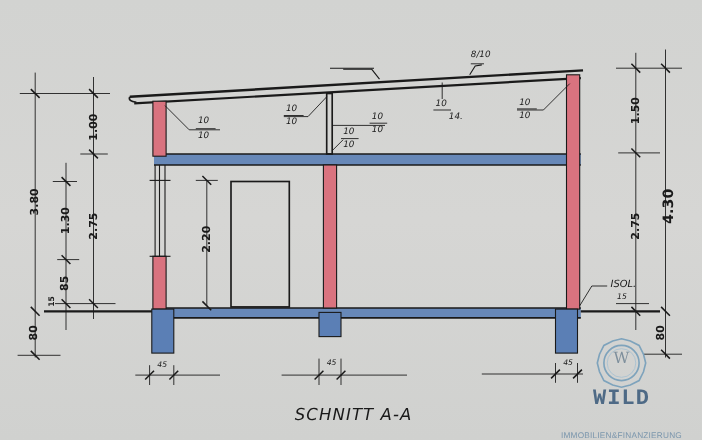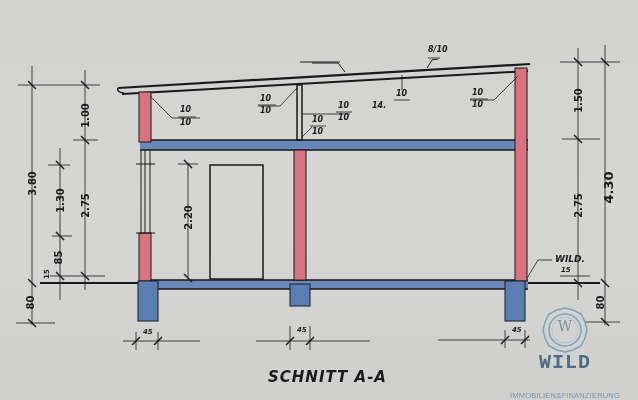--- a/index.html
+++ b/index.html
@@ -1,19 +1,19 @@
 <!DOCTYPE html>
 <html><head>
 <meta charset="utf-8">
 <style>
   html,body{margin:0;padding:0;}
   body{width:638px;height:400px;overflow:hidden;background:#d4d4d2;font-family:"DejaVu Sans",sans-serif;}
   .sheet{position:relative;width:638px;height:400px;background:linear-gradient(180deg,#d2d3d1 0%,#d6d6d4 50%,#d0d1cf 100%);}
   svg{position:absolute;left:0;top:0;}
-  .label{position:absolute;color:#1a1a1a;font-style:italic;white-space:nowrap;font-weight:bold;}
+  .label{position:absolute;color:#1a1a1a;font-style:italic;white-space:nowrap;}
   .vert{position:absolute;transform:rotate(-90deg);transform-origin:center;color:#1a1a1a;font-size:10px;font-weight:bold;white-space:nowrap;}
   .logo{position:absolute;left:525px;top:305px;width:100px;height:90px;text-align:center;}
   .logo-name{position:absolute;left:0;top:46px;width:100%;font-family:Liberation Mono, monospace;font-weight:bold;font-size:20px;color:#4e6a86;letter-spacing:1px;}
   .logo-sub{position:absolute;left:-10px;top:86px;width:120px;font-family:Liberation Sans, sans-serif;font-size:7.5px;color:#7b96ad;letter-spacing:0.2px;}
 </style>
 </head>
 <body>
 
 <div class="sheet">
 <svg width="638" height="400" viewBox="0 0 638 400">
@@ -162,41 +162,41 @@
 
 <div class="label" style="left:180px;top:105px;font-size:8px;">10</div>
 <div class="label" style="left:180px;top:118px;font-size:8px;">10</div>
 <div class="label" style="left:260px;top:94px;font-size:8px;">10</div>
 <div class="label" style="left:260px;top:106px;font-size:8px;">10</div>
 <div class="label" style="left:338px;top:101px;font-size:8px;">10</div>
 <div class="label" style="left:338px;top:113px;font-size:8px;">10</div>
 <div class="label" style="left:312px;top:115px;font-size:8px;">10</div>
 <div class="label" style="left:312px;top:127px;font-size:8px;">10</div>
 <div class="label" style="left:396px;top:89px;font-size:8px;">10</div>
-<div class="label" style="left:372px;top:101px;font-size:8px;">14.</div>
+<div class="label" style="left:408px;top:101px;font-size:8px;">14.</div>
 <div class="label" style="left:472px;top:88px;font-size:8px;">10</div>
 <div class="label" style="left:472px;top:100px;font-size:8px;">10</div>
 
 <div class="vert" style="left:20px;top:178px;">3.80</div>
 <div class="vert" style="left:73px;top:110px;">1.00</div>
 <div class="vert" style="left:48px;top:195px;">1.30</div>
 <div class="vert" style="left:73px;top:200px;">2.75</div>
 <div class="vert" style="left:52px;top:252px;">85</div>
 <div class="vert" style="left:42px;top:270px;font-size:7px;">15</div>
 <div class="vert" style="left:24px;top:297px;">80</div>
 
 <div class="vert" style="left:176px;top:212px;">2.20</div>
 
 <div class="vert" style="left:566px;top:95px;">1.50</div>
 <div class="vert" style="left:592px;top:180px;font-size:13px;">4.30</div>
 <div class="vert" style="left:566px;top:200px;">2.75</div>
 <div class="vert" style="left:594px;top:297px;">80</div>
 <div class="label" style="left:561px;top:266px;font-size:7px;">15</div>
 
-<div class="label" style="left:555px;top:254px;font-size:9px;">WILD.</div>
+<div class="label" style="left:555px;top:254px;font-size:9px;">ISOL.</div>
 
 <div class="label" style="left:143px;top:328px;font-size:7px;">45</div>
 <div class="label" style="left:297px;top:326px;font-size:7px;">45</div>
 <div class="label" style="left:512px;top:326px;font-size:7px;">45</div>
 
 <div class="label" style="left:268px;top:368px;font-size:15px;letter-spacing:1px;">SCHNITT A-A</div>
 
 <div class="logo">
   <div style="position:absolute;left:0;top:13px;width:80px;text-align:center;font-family:'DejaVu Serif',serif;font-size:14px;color:#7e8f9c;">W</div>
   <div class="logo-name" style="left:-10px;">WILD</div>

